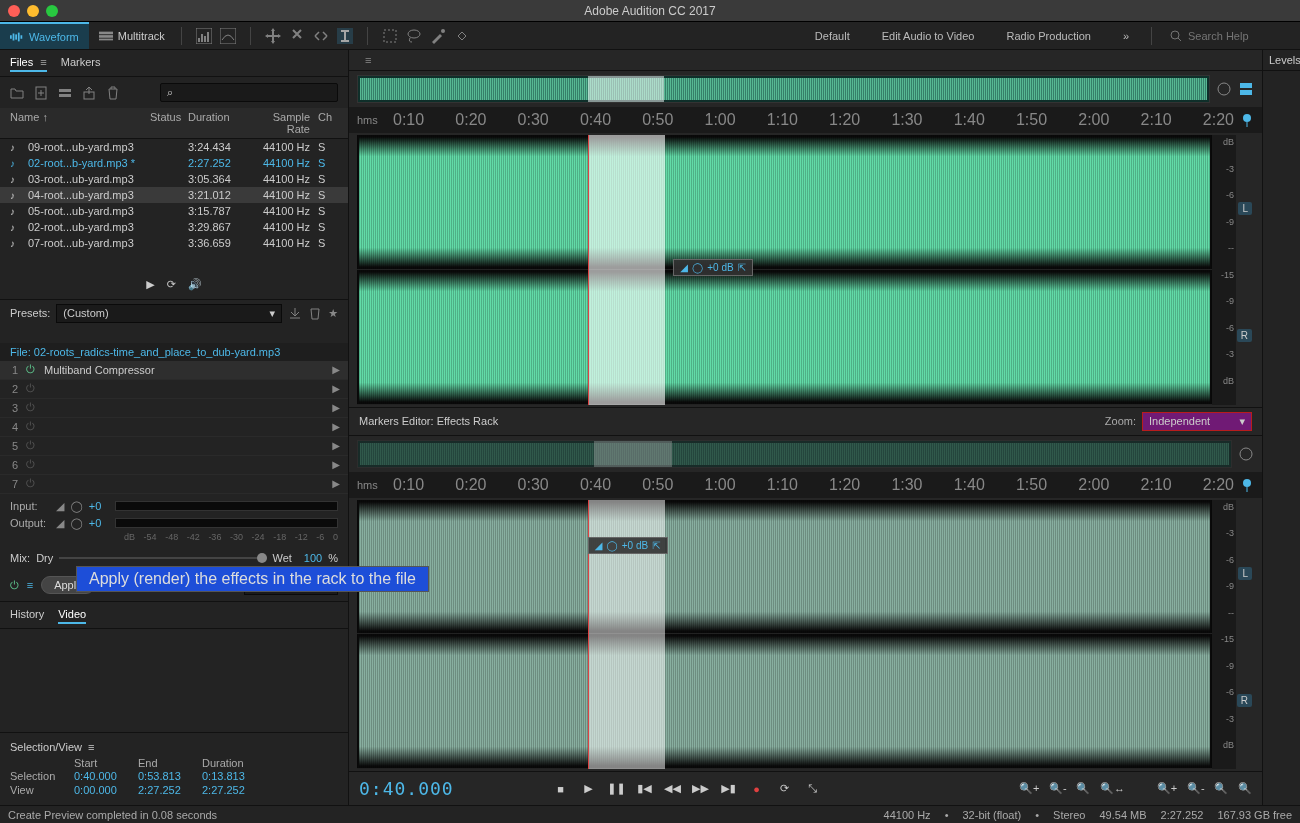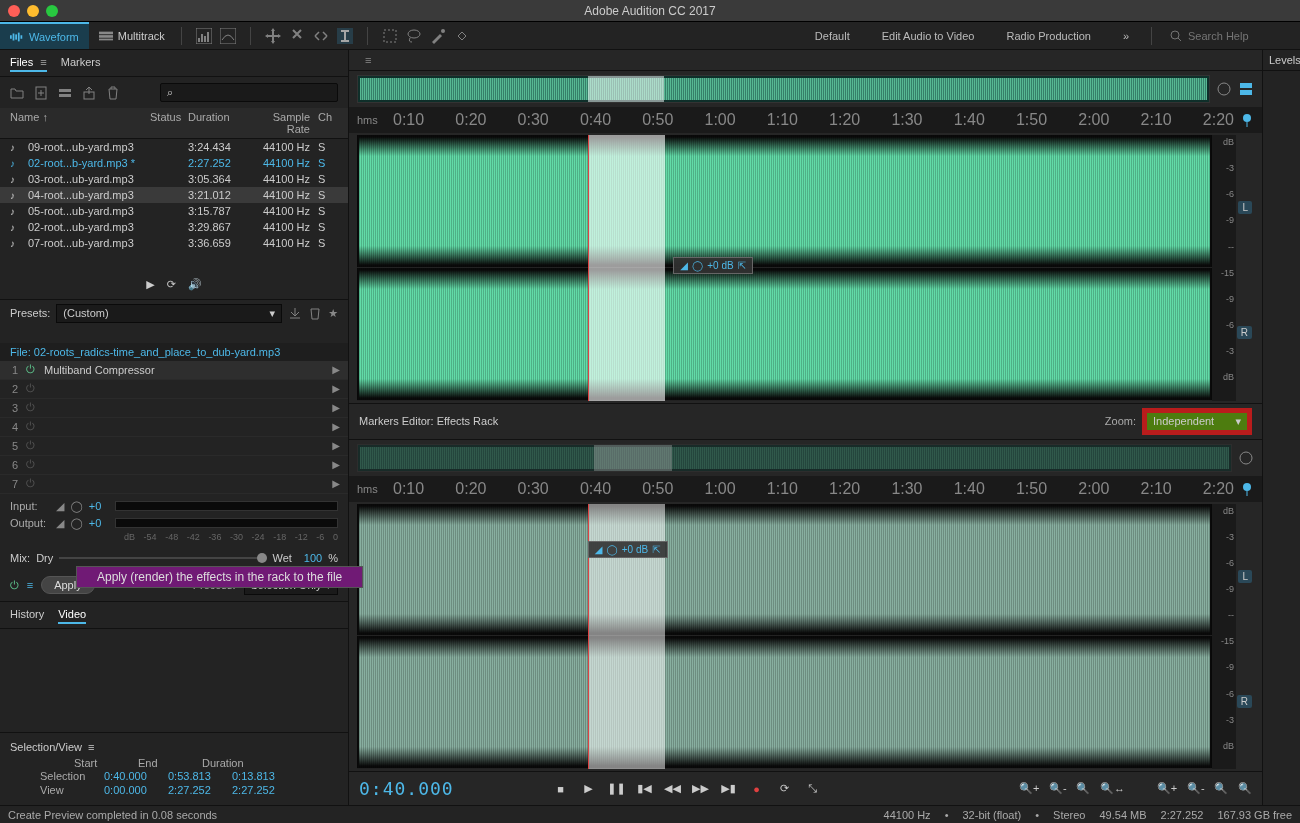--- a/index.html
+++ b/index.html
@@ -95,33 +95,33 @@
 .mix-handle { position: absolute; right: 0; top: -4px; width: 10px; height: 10px; border-radius: 50%; background: #888; }
 .mix-pct { color: #4db8e8; margin-left: 6px; }
 
 .apply-row { display: flex; align-items: center; gap: 8px; padding: 6px 10px; }
 .power-icon { color: #5fc88f; }
 .apply-btn { background: #444; border: 1px solid #555; border-radius: 10px; padding: 2px 12px; color: #ddd; cursor: pointer; font-size: 11px; }
 .process-label { margin-left: auto; color: #aaa; }
 .process-select { background: #1a1a1a; border: 1px solid #0a0a0a; padding: 2px 6px; color: #ccc; font-size: 11px; }
 
 .tooltip-box { position: relative; }
-.tooltip { position: absolute; top: -4px; left: 76px; background: #701a75; border: 1px solid #555; padding: 3px 20px; color: #ddd; font-size: 12px; white-space: nowrap; z-index: 10; }
+.tooltip { position: absolute; top: -4px; left: 76px; background: #1d4ed8; border: 1px solid #555; padding: 3px 12px; color: #ddd; font-size: 16px; white-space: nowrap; z-index: 10; }
 
 
 .history-panel { border-top: 1px solid #111; flex: 1; }
 
 
 .selview-panel { border-top: 1px solid #111; padding: 4px 10px 8px; }
 .selview-header { display: flex; align-items: center; gap: 6px; padding: 4px 0; color: #ccc; }
 .sv-table { }
 .sv-header-row { display: flex; color: #aaa; }
 .sv-header-row > div, .sv-row > div { width: 64px; }
 .sv-row { display: flex; color: #4db8e8; padding: 1px 0; }
-.sv-label { color: #aaa !important; margin-left: 30px; }
+.sv-label { color: #aaa !important; }
 
 
 .editor-header { display: flex; align-items: center; padding: 4px 10px; border-bottom: 1px solid #111; color: #ccc; }
 .editor-title { flex: 1; }
 .editor-menu-icon { opacity: 0.6; margin-left: 6px; }
 
 .overview-track { height: 28px; margin: 4px 8px; background: #0f2f2a; border: 1px solid #333; position: relative; }
 .overview-wave { position: absolute; inset: 2px; background: repeating-linear-gradient(90deg, #5fc89f 0px, #5fc89f 1px, #3a8870 1px, #3a8870 2px); opacity: 0.9; }
 
 .timeline-strip { display: flex; align-items: center; padding: 2px 8px; background: #1a1a1a; }
@@ -139,21 +139,21 @@
 .playhead { position: absolute; top: 0; bottom: 0; width: 1px; background: #d44; }
 .hud { position: absolute; background: rgba(50,50,50,0.9); border: 1px solid #666; padding: 2px 6px; font-size: 10px; color: #4db8e8; display: flex; align-items: center; gap: 4px; }
 
 .db-scale { width: 24px; background: #1a1a1a; display: flex; flex-direction: column; font-size: 9px; color: #888; padding: 2px; }
 .db-scale > div { flex: 1; text-align: right; }
 .ch-badge { position: absolute; background: #2a4858; color: #ccc; padding: 1px 4px; font-size: 10px; border-radius: 2px; }
 
 
 .preview-header { display: flex; align-items: center; padding: 4px 10px; border-top: 1px solid #111; border-bottom: 1px solid #111; color: #ccc; }
 .zoom-label { margin-left: auto; margin-right: 6px; color: #aaa; }
-.zoom-select { background: #4d7c0f; border: 5px solid #b91c1c; padding: 2px 6px; color: #ccc; font-size: 11px; width: 110px; }
+.zoom-select { background: #701a75; border: 1px solid #b91c1c; padding: 2px 6px; color: #ccc; font-size: 11px; width: 110px; }
 
 
 .transport-bar { display: flex; align-items: center; padding: 6px 10px; border-top: 1px solid #111; }
 .timecode { color: #4db8e8; font-size: 18px; font-family: monospace; letter-spacing: 1px; }
 .transport-controls { display: flex; gap: 14px; margin: 0 auto; }
 .tc-btn { width: 14px; height: 14px; cursor: pointer; display: flex; align-items: center; justify-content: center; }
 .tc-btn.record { color: #e04040; }
 .zoom-controls { display: flex; gap: 10px; margin-left: auto; }
 
 

